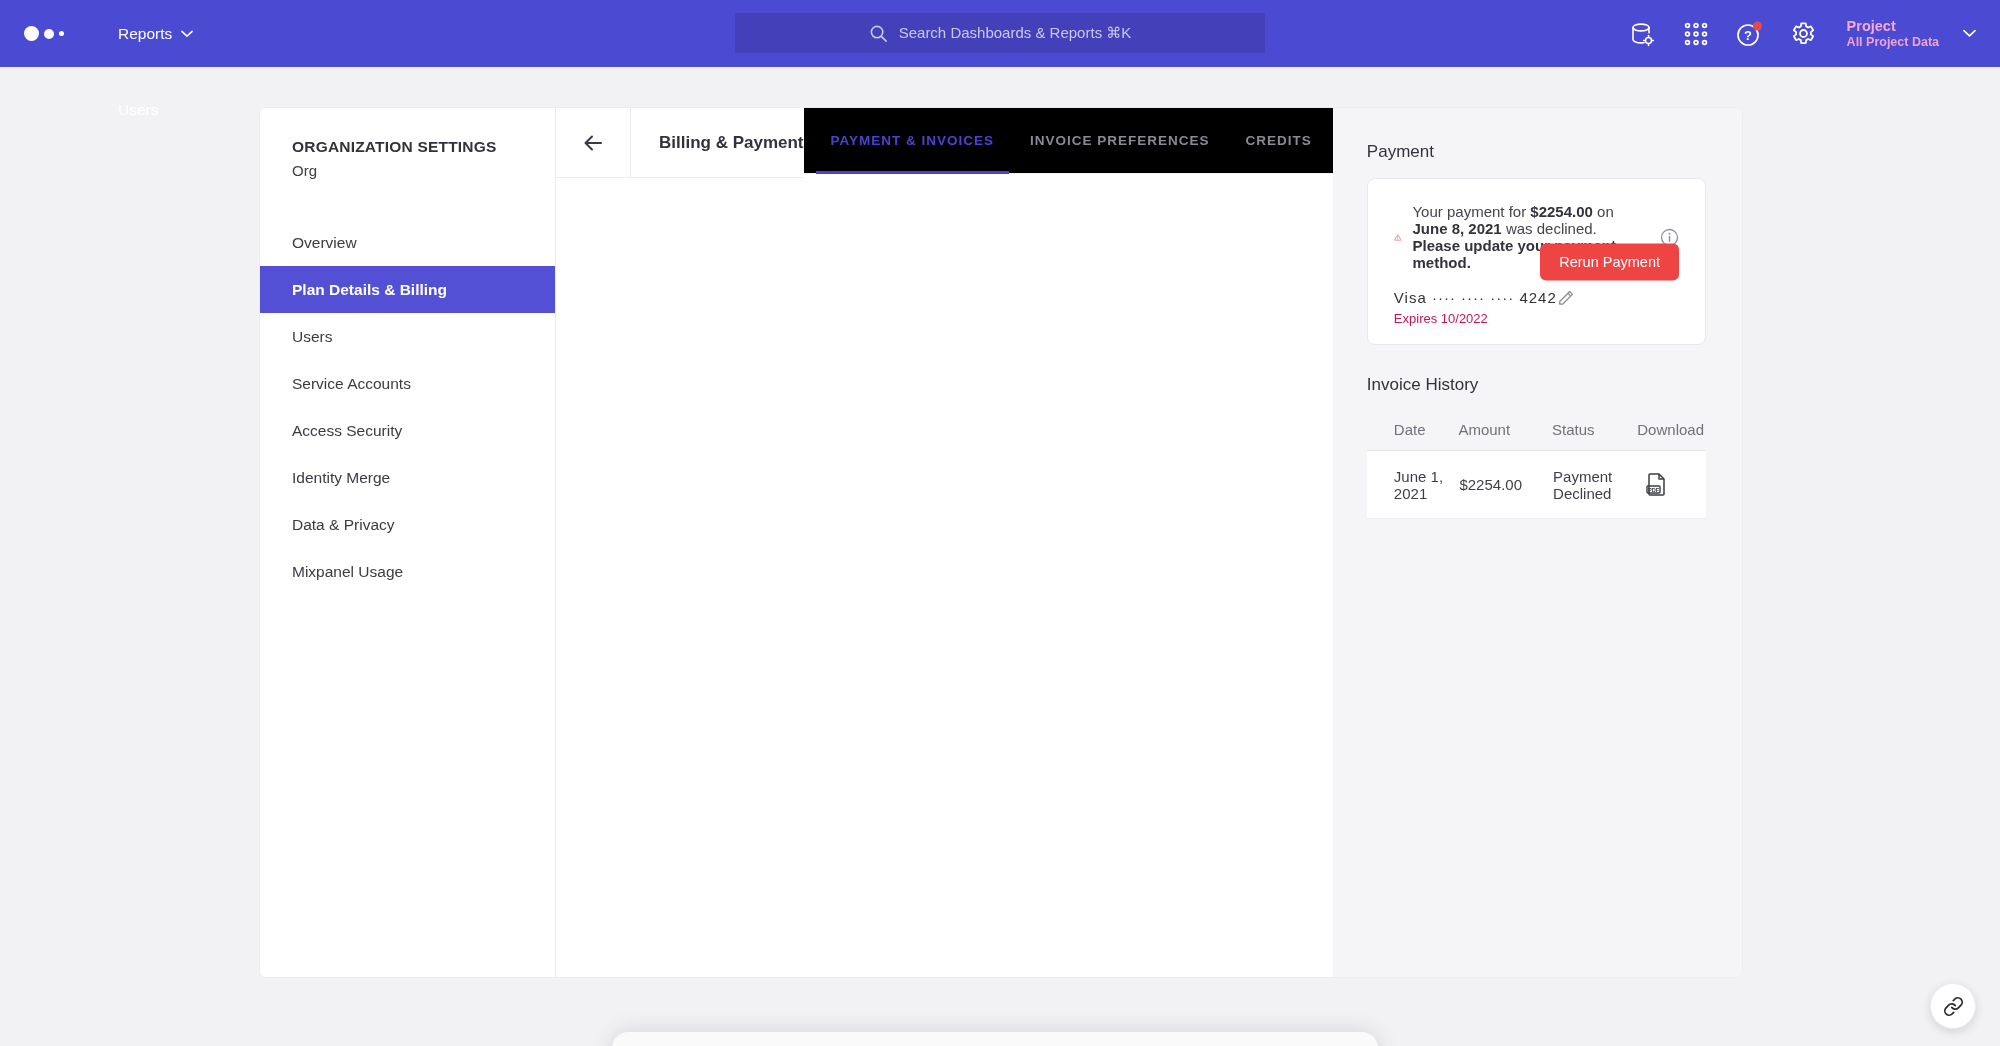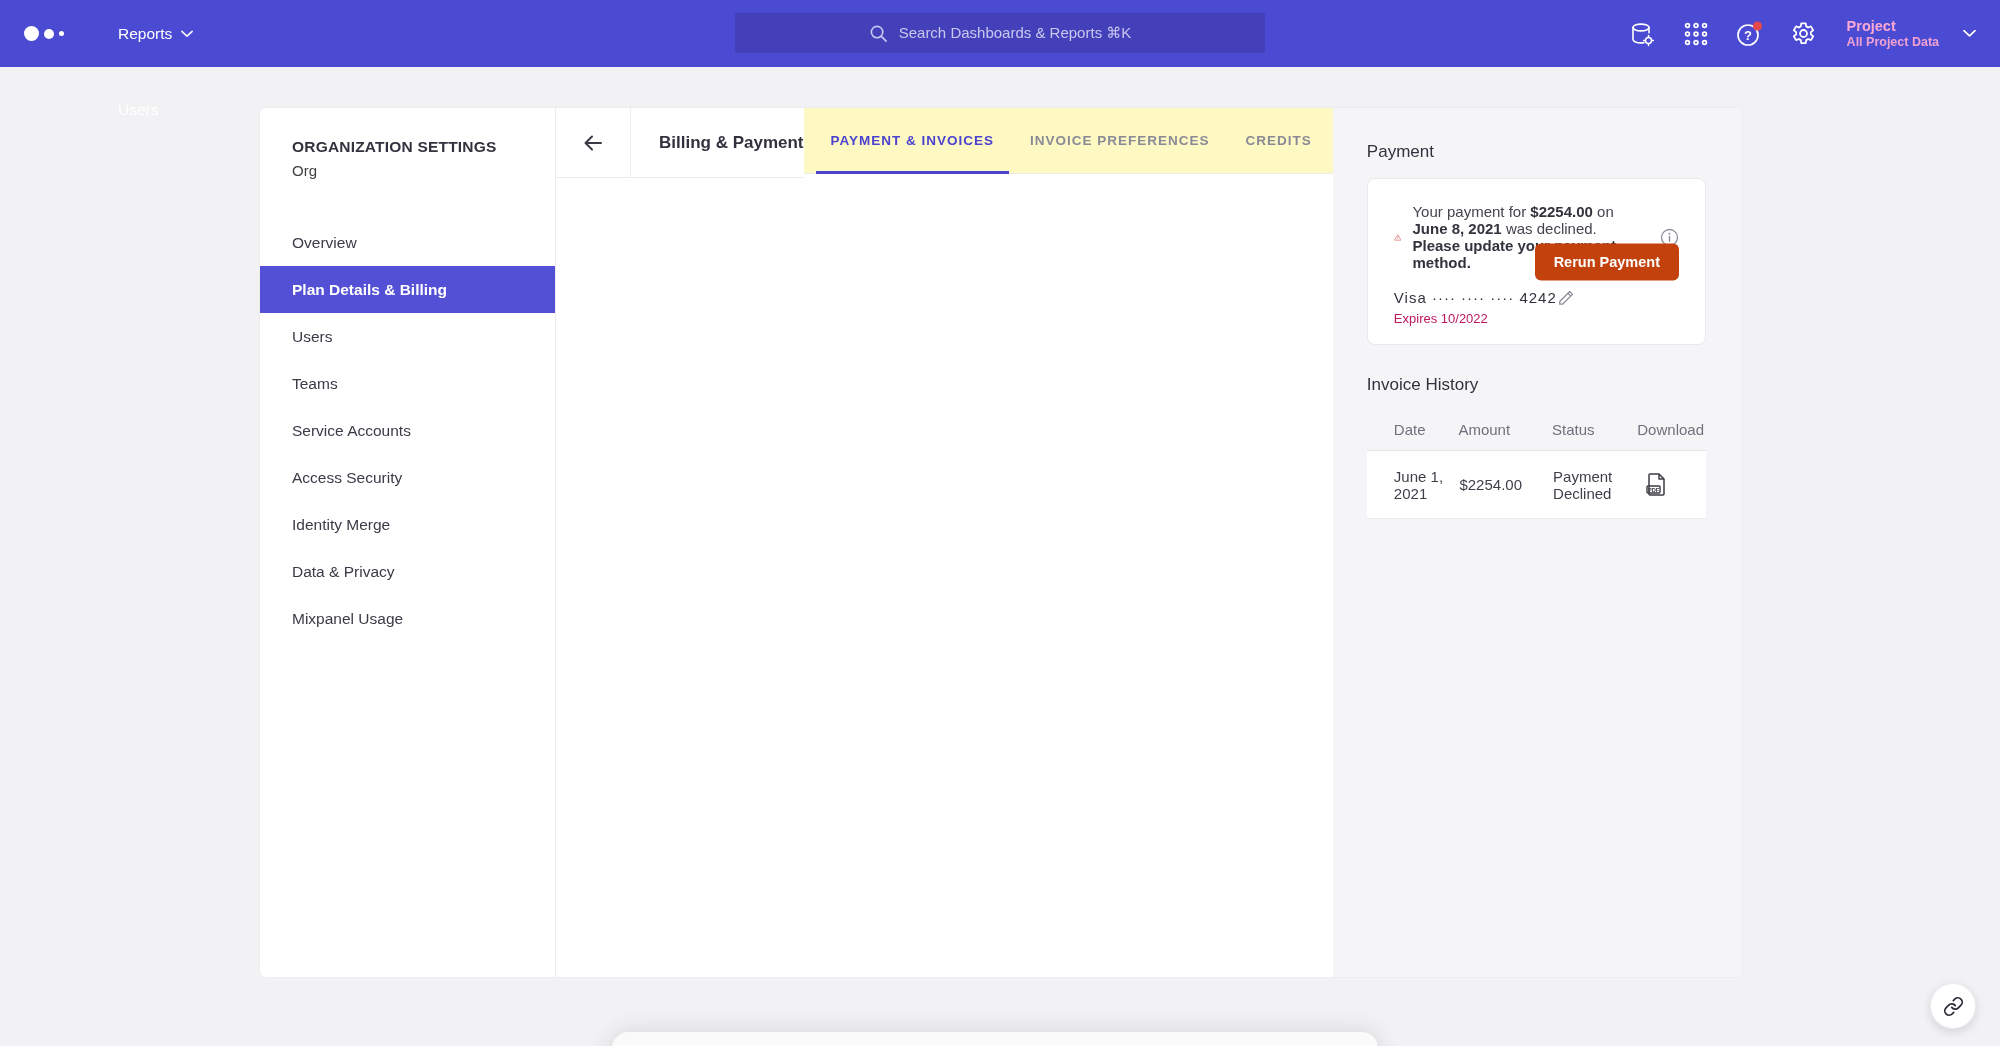--- a/index.html
+++ b/index.html
@@ -36,42 +36,42 @@
   .sb-menu{margin-top:40px;}
   .sb-item{height:47px;line-height:47px;padding-left:32px;font-size:15.5px;font-weight:500;color:#3b3b47;cursor:pointer;}
   .sb-item.active{background:#5350d5;color:#ffffff;font-weight:700;}
 
   
   .main{flex:1;display:flex;min-width:0;}
   .main-header{height:69px;min-height:69px;display:flex;align-items:stretch;border-bottom:1px solid #ececf0;background:#fff;}
   .back-btn{width:74px;display:flex;align-items:center;justify-content:center;cursor:pointer;border-right:1px solid #ececf0;}
   .main-title{display:flex;align-items:center;padding-left:28px;font-size:17px;font-weight:700;color:#32323e;}
 
-  .tabs{height:66px;min-height:66px;background:#fef9c3;display:flex;align-items:stretch;padding-left:12px;border-bottom:1px solid #ededf0;box-sizing:border-box;}
+  .tabs{height:66px;min-height:66px;background:#000000;display:flex;align-items:stretch;padding-left:12px;border-bottom:1px solid #ededf0;box-sizing:border-box;}
   .tab{display:flex;align-items:center;padding:0 15px;margin-right:6px;font-size:13.5px;font-weight:700;letter-spacing:1px;
     color:#8a8a96;cursor:pointer;position:relative;white-space:nowrap;}
   .tab.active{color:#4b43cf;}
   .tab.active::after{content:"";position:absolute;left:0;right:0;bottom:-1px;height:3px;background:#4b43cf;}
 
   .content{flex:1;background:#f5f5f7;padding:26px 36px 0 34px;overflow:hidden;position:relative;}
   .section-heading{font-size:17px;font-weight:400;color:#32323e;margin:8px 0 16px 0;}
 
   
   .pay-card{position:relative;background:#fff;border:1px solid #e9e9ed;border-radius:8px;padding:24px 26px 18px 26px;
     box-sizing:border-box;margin-bottom:30px;}
   .alert-row{display:flex;align-items:center;gap:11px;font-size:15px;color:#44444f;}
   .alert-row b{color:#33333e;font-weight:700;}
   .alert-text{display:inline;}
   .info-btn{display:flex;align-items:center;margin-left:8px;cursor:pointer;}
   .cc-row{display:flex;align-items:center;margin-top:17px;font-size:15px;color:#32323e;}
   .cc-mask{letter-spacing:1px;}
   .edit-btn{display:flex;align-items:center;cursor:pointer;}
   .cc-expires{margin-top:4px;font-size:13px;color:#be185d;}
-  .rerun-btn{position:absolute;right:26px;top:50%;transform:translateY(-50%);background:#c2410c;color:#fff;border:none;
-    font-family:inherit;font-size:14.5px;font-weight:700;padding:0 19px;height:37px;border-radius:6px;cursor:pointer;}
+  .rerun-btn{position:absolute;right:26px;top:50%;transform:translateY(-50%);background:#ef4444;color:#fff;border:none;
+    font-family:inherit;font-size:14.5px;font-weight:400;padding:0 19px;height:37px;border-radius:6px;cursor:pointer;}
 
   
   .inv-table{width:100%;border-collapse:collapse;}
   .inv-table th{font-size:15px;font-weight:400;color:#71717d;text-align:left;padding:10px 0 12px 0;border-bottom:1px solid #e6e6ea;}
   .inv-table th.col-date{width:30%;padding-left:27px;}
   .inv-table th.col-amount{width:30.5%;}
   .inv-table th.col-status{width:27.5%;}
   .inv-table th.col-download{text-align:right;padding-right:2px;}
   .inv-table td{background:#fff;font-size:15px;color:#3f3f4a;height:65px;border-bottom:1px solid #ececef;}
   .inv-table td.cell-date{padding-left:27px;}
@@ -179,21 +179,20 @@
 
   <div class="panel">
 
     <div class="sidebar">
       <div class="sb-title">ORGANIZATION SETTINGS</div>
       <div class="sb-org">Org</div>
       <div class="sb-menu">
         <div class="sb-item">Overview</div>
         <div class="sb-item active">Plan Details &amp; Billing</div>
         <div class="sb-item">Users</div>
-        <div class="sb-item">Teams</div>
         <div class="sb-item">Service Accounts</div>
         <div class="sb-item">Access Security</div>
         <div class="sb-item">Identity Merge</div>
         <div class="sb-item">Data &amp; Privacy</div>
         <div class="sb-item">Mixpanel Usage</div>
       </div>
     </div>
 
     <div class="main">
       <div class="main-header">

